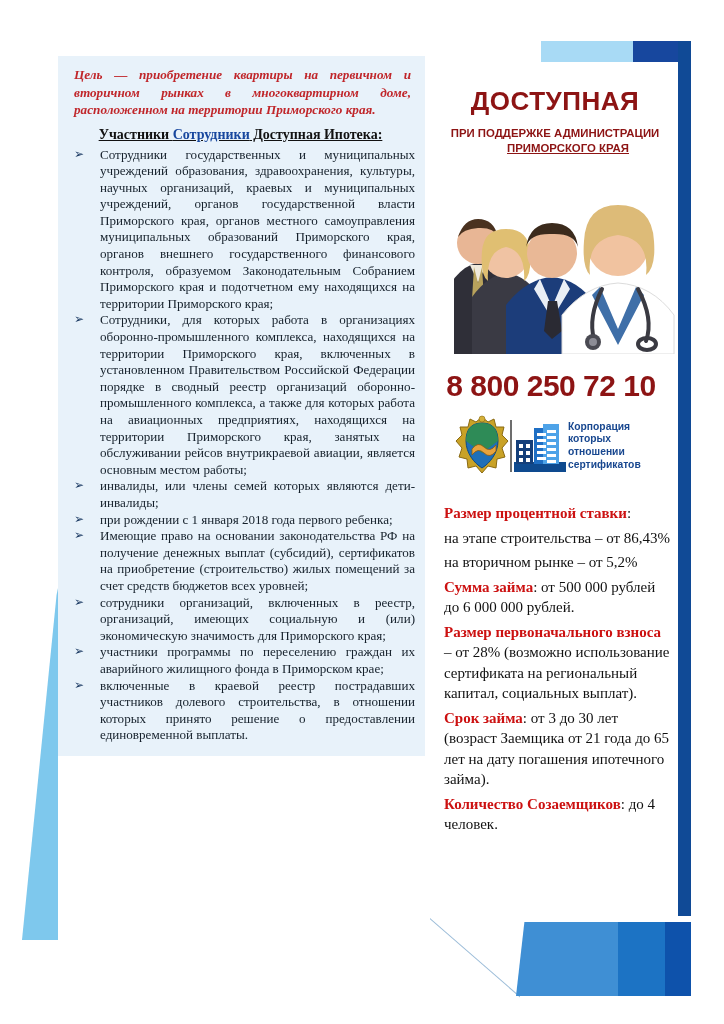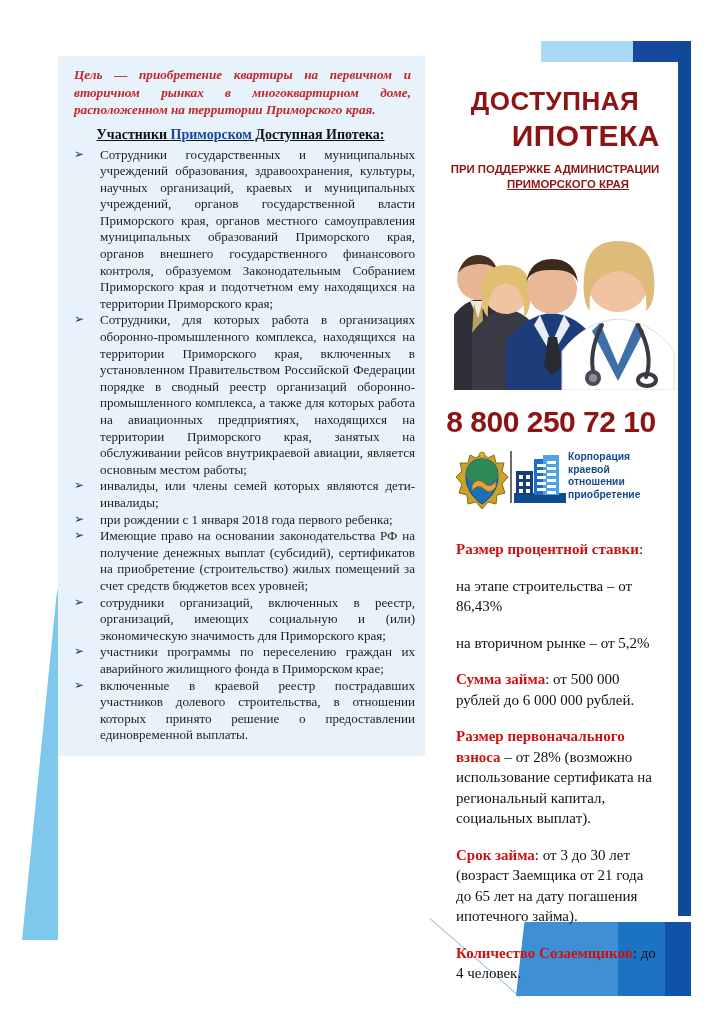--- a/index.html
+++ b/index.html
@@ -205,20 +205,21 @@
     font-size: 30px;
     color: #8d1414;
     text-align: center;
     letter-spacing: -0.5px;
     margin-top: 15px;
     padding-right: 8px;
   }
 
   .logos {
     display: flex;
+    align-items: center;
     margin: 12px 0 0 22px;
   }
   .crest { width: 56px; height: 62px; }
   .logo-divider {
     width: 2px; height: 52px; background: #6d6d6d;
   }
   .corp-mark { width: 56px; height: 52px; }
   .corp-text {
     font-family: "Liberation Sans", sans-serif;
     font-size: 10.3px;
@@ -228,21 +229,21 @@
   }
 
   
   .conditions {
     margin: 26px 0 0 8px;
     width: 236px;
     font-size: 15px;
     line-height: 20.5px;
     color: #111111;
   }
-  .conditions p { margin: 16px; }
+  .conditions p { margin: 4px; }
   .conditions .lbl {
     color: #cc1111;
     font-weight: bold;
   }
 </style>
 </head>
 <body>
 
 <div class="deco-top-light"></div>
 <div class="deco-top-dark"></div>
@@ -250,39 +251,38 @@
 <div class="deco-left-wedge"></div>
 <div class="deco-hairline"></div>
 <div class="deco-bottom-a"></div>
 <div class="deco-bottom-b"></div>
 <div class="deco-bottom-c"></div>
 
 <div class="left-panel">
 
   <div class="goal">Цель — приобретение квартиры на первичном и вторичном рынках в многоквартирном доме, расположенном на территории Приморского края.</div>
 
-  <div class="participants-heading"><u><span>Участники </span><span class="accent">Приморском</span><span> Доступная Ипотека:</span></u></div>
+  <div class="participants-heading"><u><span>Участники </span><span class="accent">Сотрудники</span><span> Доступная Ипотека:</span></u></div>
 
   <ul class="bullets">
     <li><span class="marker">➢</span><span>Сотрудники государственных и муниципальных учреждений образования, здравоохранения, культуры, научных организаций, краевых и муниципальных учреждений, органов государственной власти Приморского края, органов местного самоуправления муниципальных образований Приморского края, органов внешнего государственного финансового контроля, образуемом Законодательным Собранием Приморского края и подотчетном ему находящихся на территории Приморского края;</span></li>
     <li><span class="marker">➢</span><span>Сотрудники, для которых работа в организациях оборонно-промышленного комплекса, находящихся на территории Приморского края, включенных в установленном Правительством Российской Федерации порядке в сводный реестр организаций оборонно-промышленного комплекса, а также для которых работа на авиационных предприятиях, находящихся на территории Приморского края, занятых на обслуживании рейсов внутрикраевой авиации, является основным местом работы;</span></li>
     <li><span class="marker">➢</span><span>инвалиды, или члены семей которых являются дети-инвалиды;</span></li>
     <li><span class="marker">➢</span><span>при рождении с 1 января 2018 года первого ребенка;</span></li>
     <li><span class="marker">➢</span><span>Имеющие право на основании законодательства РФ на получение денежных выплат (субсидий), сертификатов на приобретение (строительство) жилых помещений за счет средств бюджетов всех уровней;</span></li>
     <li><span class="marker">➢</span><span>сотрудники организаций, включенных в реестр, организаций, имеющих социальную и (или) экономическую значимость для Приморского края;</span></li>
     <li><span class="marker">➢</span><span>участники программы по переселению граждан их аварийного жилищного фонда в Приморском крае;</span></li>
     <li><span class="marker">➢</span><span>включенные в краевой реестр пострадавших участников долевого строительства, в отношении которых принято решение о предоставлении единовременной выплаты.</span></li>
   </ul>
 </div>
 
 <div class="right-col">
 
   <div class="title-block">
     <div class="title-line1">ДОСТУПНАЯ</div>
-    <div class="title-line2">ИПОТЕКА</div>
     <div class="subtitle">
       <span>ПРИ ПОДДЕРЖКЕ АДМИНИСТРАЦИИ</span>
       <span class="l2">ПРИМОРСКОГО КРАЯ</span>
     </div>
   </div>
 
   <div class="photo">
     <svg width="222" height="175" viewBox="0 0 222 175">
       <rect x="0" y="0" width="222" height="175" fill="#ffffff"></rect>
 
@@ -354,23 +354,23 @@
         <rect x="35" y="10" width="9" height="3"></rect>
           <rect x="35" y="16" width="9" height="3"></rect>
         <rect x="35" y="22" width="9" height="3"></rect>
           <rect x="35" y="28" width="9" height="3"></rect>
         <rect x="35" y="34" width="9" height="3"></rect>
           <rect x="35" y="40" width="9" height="3"></rect>
       </g>
     </svg>
     <div class="corp-text">
       <div>Корпорация</div>
-      <div>краевой</div>
+      <div>которых</div>
       <div>отношении</div>
-      <div>приобретение</div>
+      <div>сертификатов</div>
     </div>
   </div>
 
   <div class="conditions">
     <p><span class="lbl">Размер процентной ставки</span><span>:</span></p>
     <p>на этапе строительства – от 86,43%</p>
     <p>на вторичном рынке – от 5,2%</p>
 
     <p><span class="lbl">Сумма займа</span><span>: </span><span>от 500 000 рублей до 6 000 000 рублей.</span></p>
 

